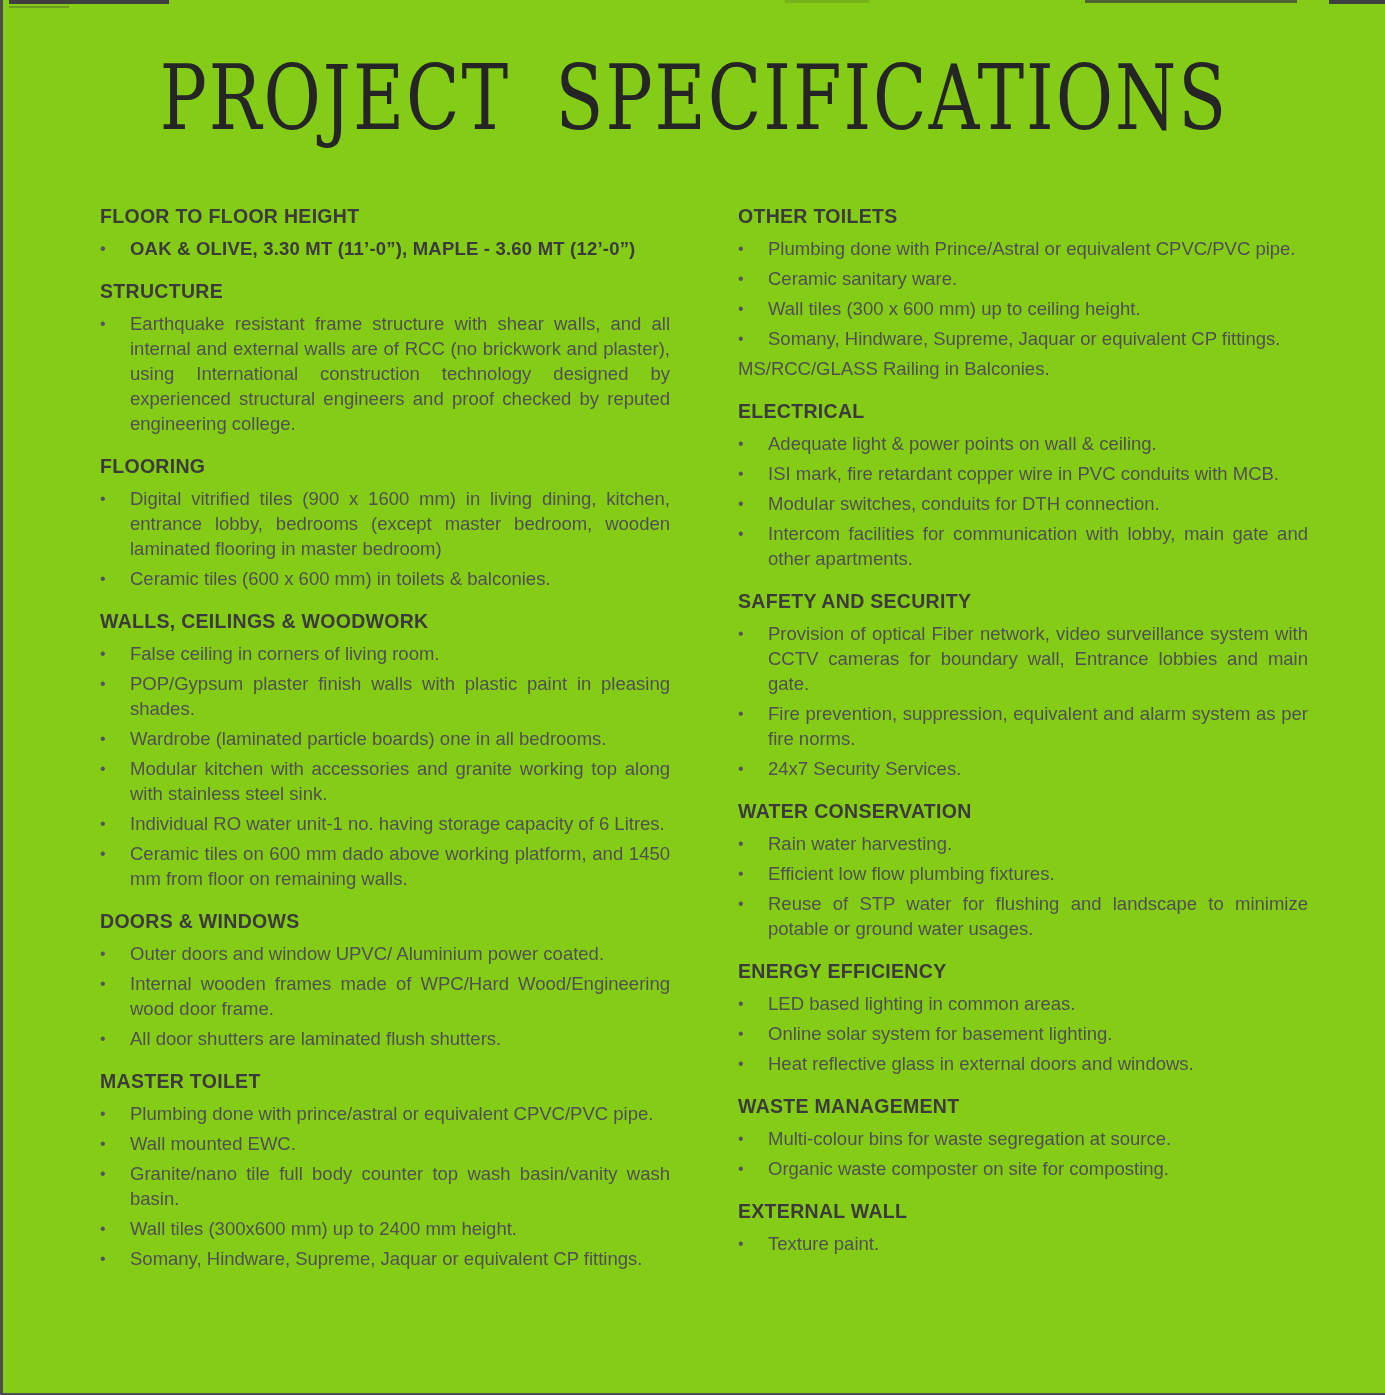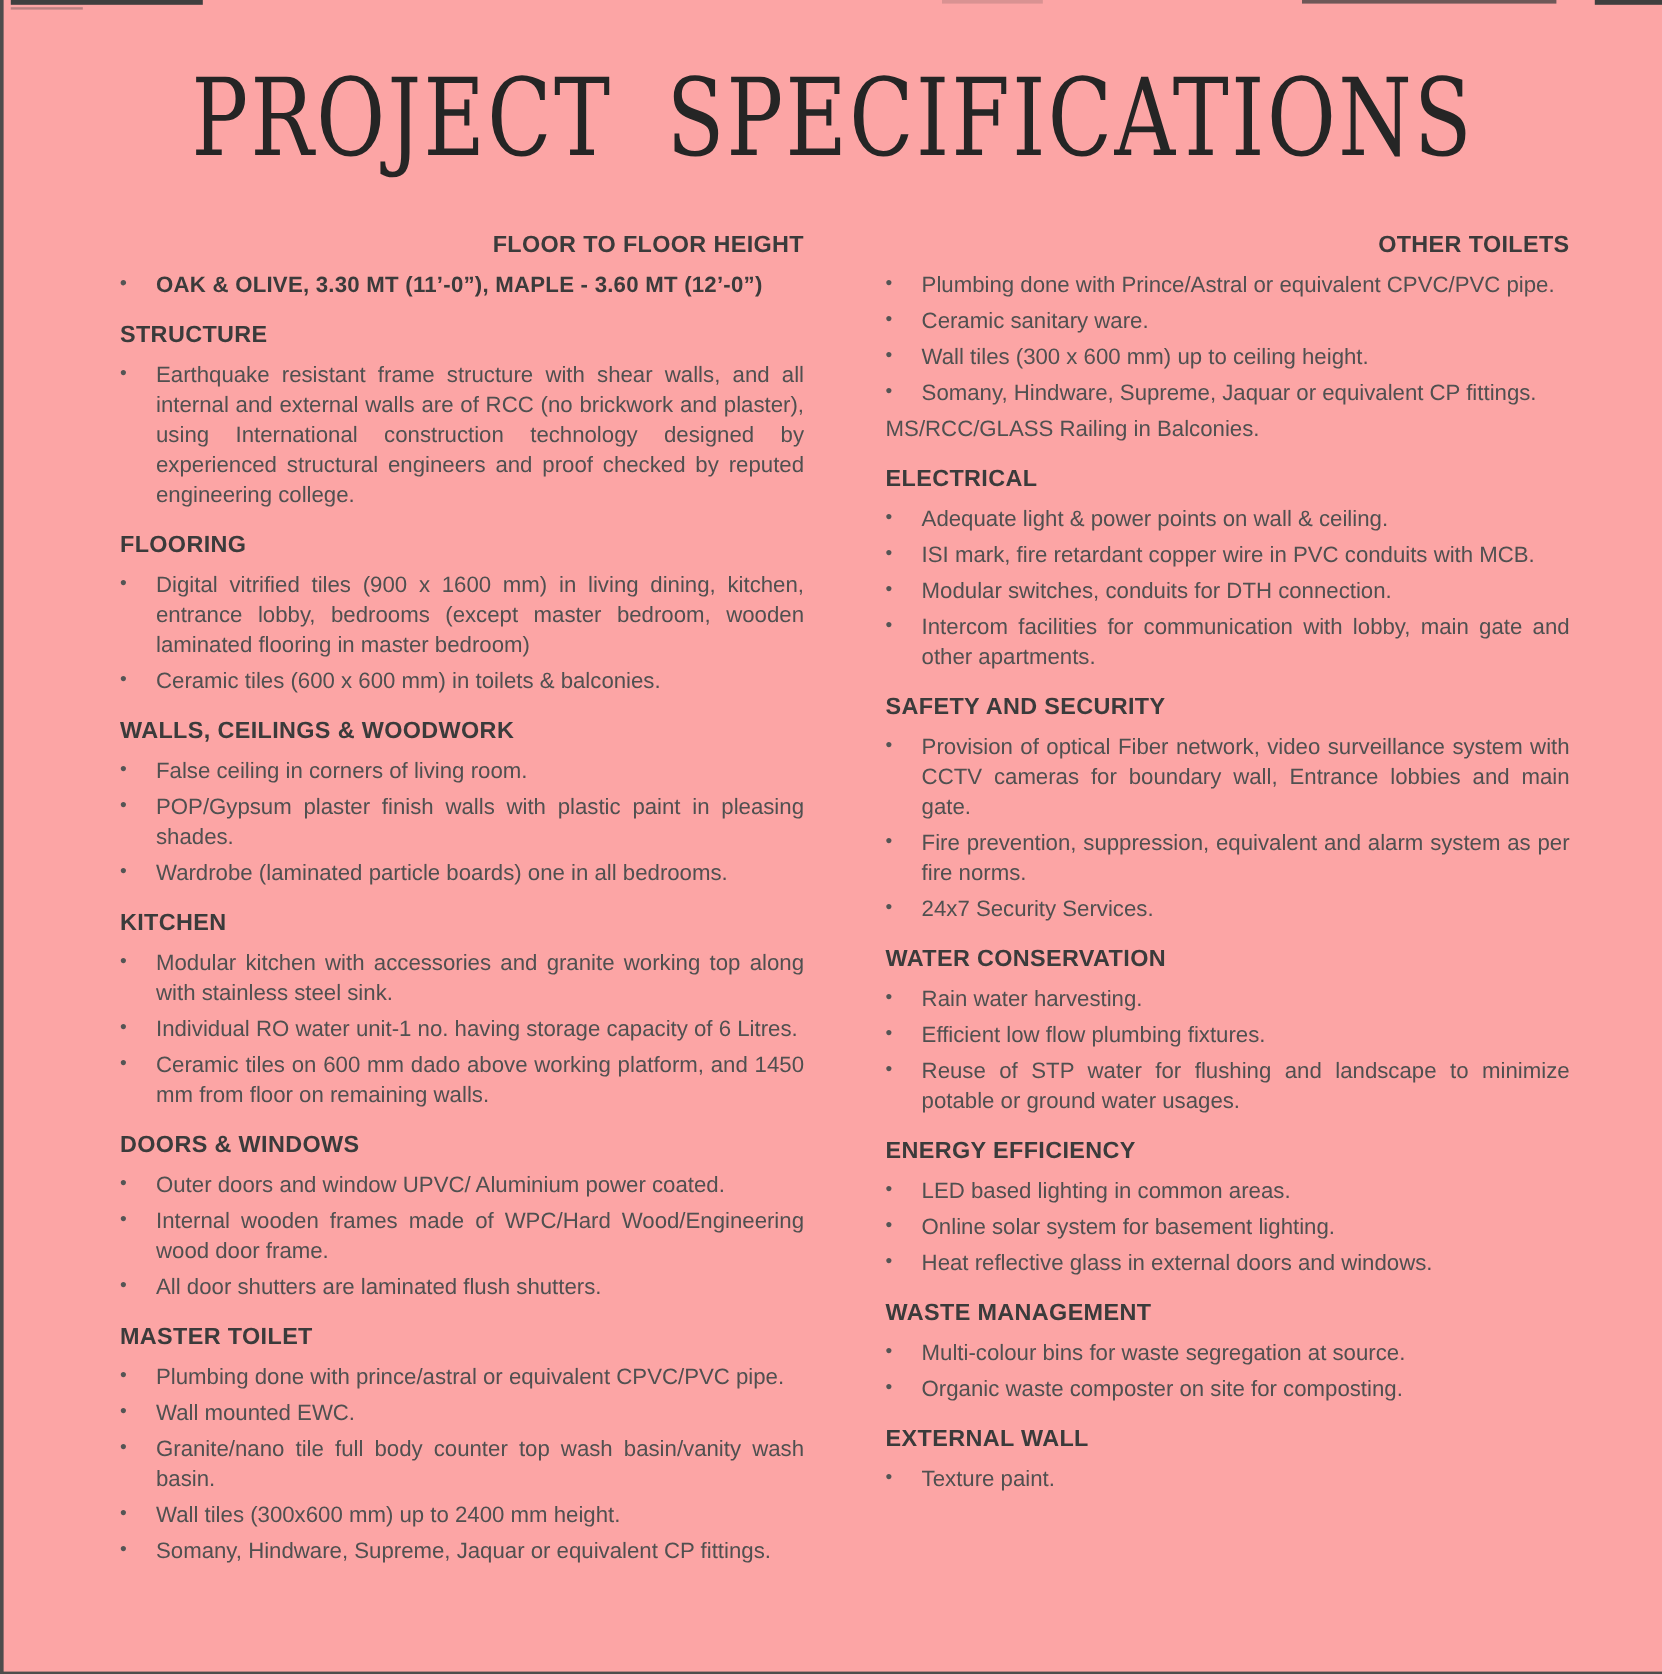--- a/index.html
+++ b/index.html
@@ -1,21 +1,21 @@
 <!DOCTYPE html>
 <html><head>
 <meta charset="utf-8">
 <style>
   html,body { margin:0; padding:0; background:#e9e9e9; }
   .page {
     position:relative;
     width:1385px;
     height:1395px;
     margin:0 auto;
-    background:#fca5a5;
+    background:#84cc16;
     box-sizing:border-box;
     border-left:3px solid #4d4d4d;
     border-bottom:2px solid #4d4d4d;
     overflow:hidden;
     font-family:"Liberation Sans", sans-serif;
   }
   
   .artifact { position:absolute; top:0; background:#3f3f3f; }
   .artifact.a1 { left:6px;    width:160px; height:4px; }
   .artifact.a2 { left:6px;    top:6px; width:60px; height:2px; opacity:.35; }
@@ -47,21 +47,21 @@
 
   .spec-section { margin:0; }
   .section-heading {
     font-size:19.5px;
     font-weight:700;
     color:#3b3b3b;
     letter-spacing:0.3px;
     margin:18px 0 8px 0;
     line-height:24px;
   }
-  .spec-section:first-child .section-heading { margin-top:0;text-align:right; }
+  .spec-section:first-child .section-heading { margin-top:12px; }
 
   .section-items { list-style:none; margin:0; padding:0; }
   .spec-item {
     display:flex;
     margin:0 0 5px 0;
     font-size:18.5px;
     line-height:25px;
     color:#505050;
   }
   .bullet {
@@ -137,21 +137,20 @@
   </li>
 
   <li class="spec-item">
     <span class="bullet">•</span>
     <span class="item-text">Wardrobe (laminated particle boards) one in all bedrooms.</span>
   </li>
 </ul>
   </section>
 
   <section class="spec-section">
-    <h3 class="section-heading">KITCHEN</h3>
     <ul class="section-items">
   <li class="spec-item">
     <span class="bullet">•</span>
     <span class="item-text">Modular kitchen with accessories and granite working top along with stainless steel sink.</span>
   </li>
 
   <li class="spec-item">
     <span class="bullet">•</span>
     <span class="item-text">Individual RO water unit-1 no. having storage capacity of 6 Litres.</span>
   </li>

